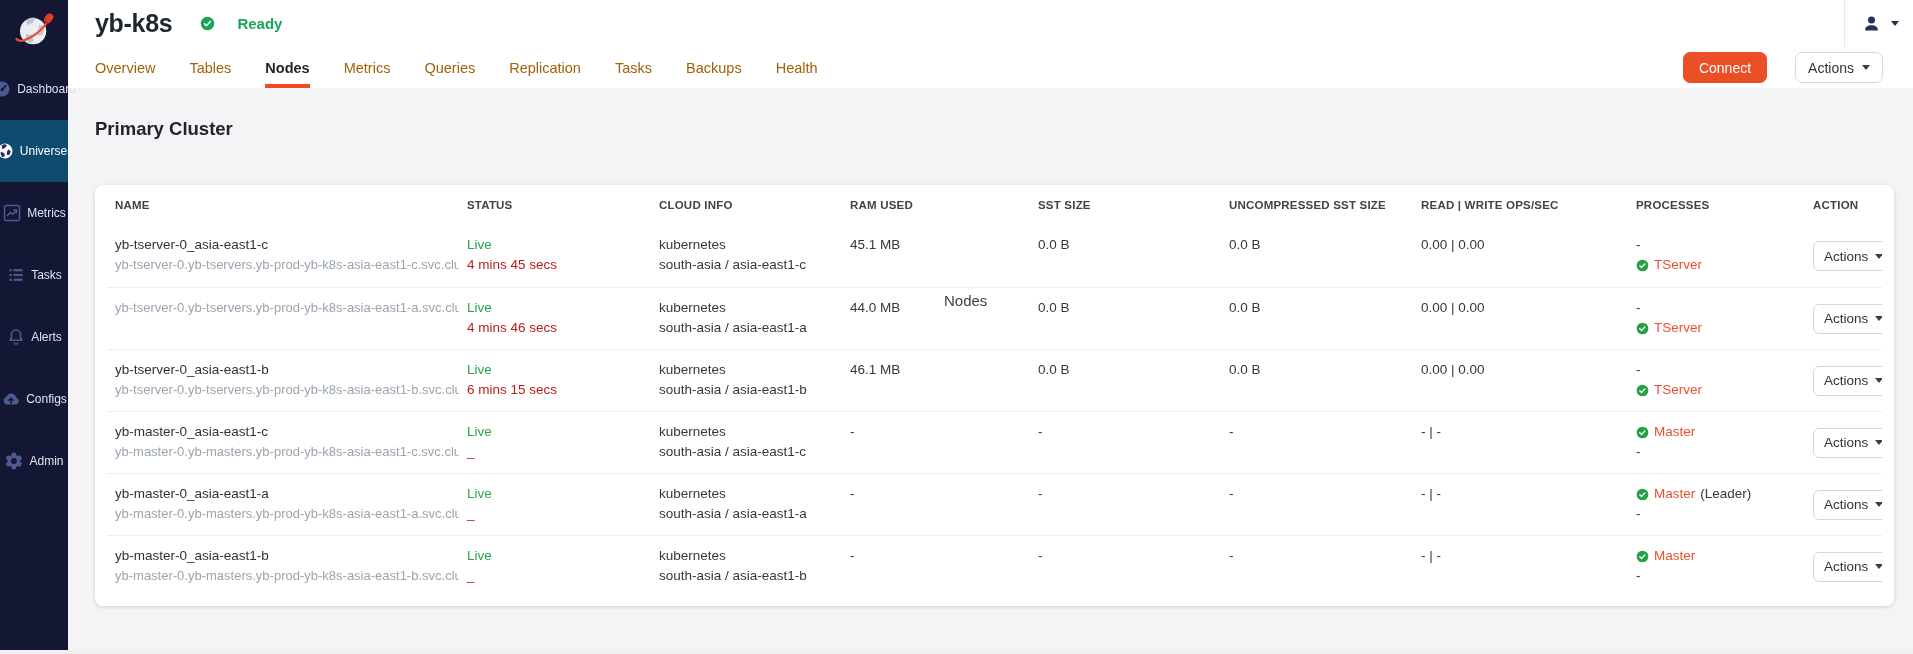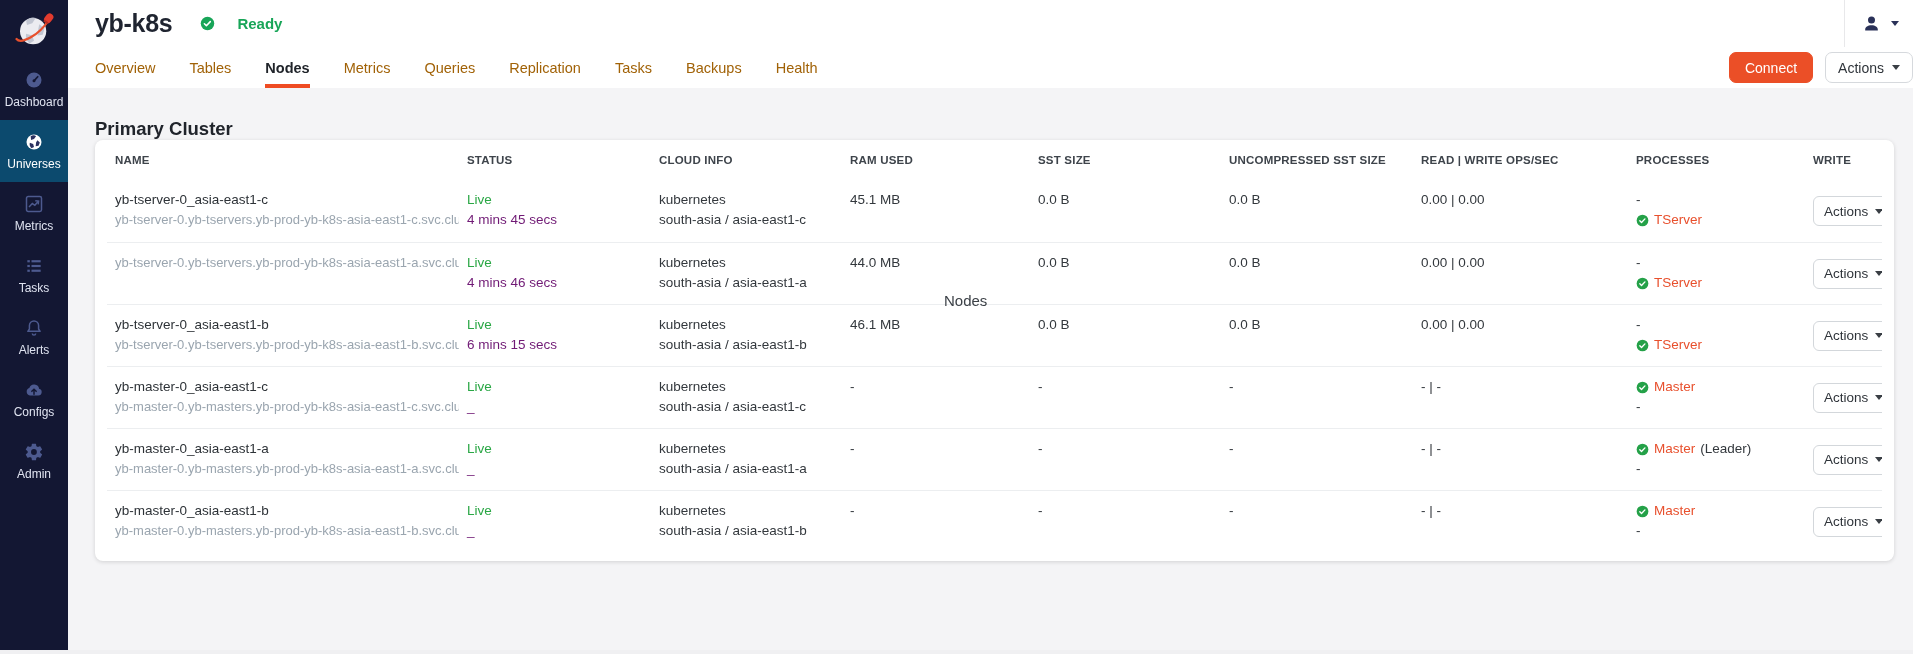--- a/index.html
+++ b/index.html
@@ -7,64 +7,64 @@
   body {
     position: relative;
     font-family: "Liberation Sans", sans-serif;
     background: #f4f4f6;
     overflow: hidden;
     color: #33383d;
   }
   
   .sidebar { position:absolute; left:0; top:0; width:68px; height:650px; background:#131733; }
   .logo-wrap { height:58px; display:flex; align-items:center; justify-content:center; padding-top:6px; }
-  .nav-item { height:62px; display:flex; flex-direction:column; align-items:center; justify-content:center; gap:5px; cursor:pointer; }
+  .nav-item { height:62px; display:flex; align-items:center; justify-content:center; gap:5px; cursor:pointer; }
   .nav-item .nicon { color:#4d5a8f; display:flex; }
   .nav-item .nlabel { font-size:12px; color:#dfe3f0; }
   .nav-item.active { background:#0c4a6e; }
   .nav-item.active .nicon { color:#ffffff; }
   .nav-item.active .nlabel { color:#ffffff; }
   
   .topbar { position:absolute; left:68px; top:0; right:0; height:88px; background:#ffffff; }
   .title-row { height:47px; display:flex; align-items:center; padding-left:27px; }
   .uni-title { font-size:25px; font-weight:700; color:#1f2430; letter-spacing:-0.3px; }
   .ready-badge { margin-left:28px; display:flex; align-items:center; gap:22px; font-size:15px; font-weight:700; color:#18a558; }
   .user-area { margin-left:auto; height:47px; display:flex; align-items:center; gap:9px; border-left:1px solid #e8e8ea; padding:0 14px 0 16px; cursor:pointer; }
   .caret { width:0; height:0; border-left:4.5px solid transparent; border-right:4.5px solid transparent; border-top:5px solid #2a3158; }
   .tab-row { height:41px; display:flex; align-items:stretch; padding-left:27px; }
   .tab { margin-right:34px; font-size:14.5px; color:#a16207; display:flex; align-items:center; position:relative; cursor:pointer; white-space:nowrap; }
   .tab.active { font-weight:700; color:#20242a; }
   .tab.active::after { content:""; position:absolute; left:0; right:0; bottom:0; height:4px; background:#ef4c23; }
-  .tab-actions { margin-left:auto; display:flex; align-items:center; gap:12px; }
+  .tab-actions { margin-left:auto; display:flex; align-items:center; gap:28px; padding-right:30px; }
   .btn { font-family:inherit; font-size:14px; height:31px; border-radius:7px; cursor:pointer; display:flex; align-items:center; }
   .btn-connect { background:#eb4f27; border:1px solid #eb4f27; color:#fff; padding:0 15px; }
   .btn-outline { background:#fff; border:1px solid #d6d9dd; color:#2f343a; padding:0 12px; gap:8px; }
   .btn-outline .caret { border-top-color:#3a3f45; }
   
   .content { position:absolute; left:68px; top:88px; right:0; bottom:0; padding:30px 19px 0 27px; }
   .page-heading { font-size:18.5px; font-weight:700; color:#20242b; }
-  .card { background:#fff; border-radius:8px; box-shadow:0 1px 4px rgba(0,0,0,0.14); padding:0 12px 4px 12px; min-height:421px; }
+  .card { margin-top:45px; background:#fff; border-radius:8px; box-shadow:0 1px 4px rgba(0,0,0,0.14); padding:0 12px 4px 12px; min-height:421px; }
   .thead { display:flex; height:40px; align-items:center; }
   .th { font-size:11.5px; font-weight:700; color:#3e444b; padding:0 8px; letter-spacing:0.2px; white-space:nowrap; overflow:hidden; }
   .trow { display:flex; height:62px; }
   .trow + .trow { border-top:1px solid #eceef0; }
   .td { padding:10px 8px 0 8px; font-size:13.5px; line-height:20px; overflow:hidden; white-space:nowrap; }
   .col-name   { width:352px; }
   .col-status { width:192px; }
   .col-cloud  { width:191px; }
   .col-ram    { width:188px; }
   .col-sst    { width:191px; }
   .col-usst   { width:192px; }
   .col-rw     { width:215px; }
   .col-proc   { width:177px; }
   .col-action { width:77px; }
   .node-name { color:#2d3237; font-weight:500; }
   .node-fqdn { color:#9aa5af; font-size:13px; }
   .live { color:#2aa745; }
-  .uptime { color:#701a75; }
+  .uptime { color:#b91c1c; }
   .proc-line { display:flex; align-items:center; gap:5px; }
   .proc-text.orange { color:#e8502d; }
   .proc-text.plain { color:#33383d; }
   .proc-suffix { color:#33383d; }
   .td.col-action { display:flex; align-items:center; padding-top:0; }
   .row-actions-btn { font-family:inherit; font-size:13.5px; height:30px; border-radius:6px; background:#fff; border:1px solid #d3d7db; color:#2f343a; padding:0 10px; display:flex; align-items:center; gap:7px; cursor:pointer; }
   .row-actions-btn .caret { border-top-color:#3a3f45; }
   .check-icon { display:flex; }
   
   .floating-label { position:absolute; left:944px; top:292px; font-size:15px; color:#3c4147; z-index:5; pointer-events:none; }
@@ -209,21 +209,21 @@
   <section class="card">
     <div class="thead">
       <span class="th col-name">NAME</span>
       <span class="th col-status">STATUS</span>
       <span class="th col-cloud">CLOUD INFO</span>
       <span class="th col-ram">RAM USED</span>
       <span class="th col-sst">SST SIZE</span>
       <span class="th col-usst">UNCOMPRESSED SST SIZE</span>
       <span class="th col-rw">READ | WRITE OPS/SEC</span>
       <span class="th col-proc">PROCESSES</span>
-      <span class="th col-action">WRITE</span>
+      <span class="th col-action">ACTION</span>
     </div>
     <div>
         <div class="trow">
     <span class="td col-name">
       <div class="node-name">yb-tserver-0_asia-east1-c</div>
       <div class="node-fqdn">yb-tserver-0.yb-tservers.yb-prod-yb-k8s-asia-east1-c.svc.cluster.l...</div>
     </span>
     <span class="td col-status">
       <div class="live">Live</div>
       <div class="uptime">4 mins 45 secs</div>

